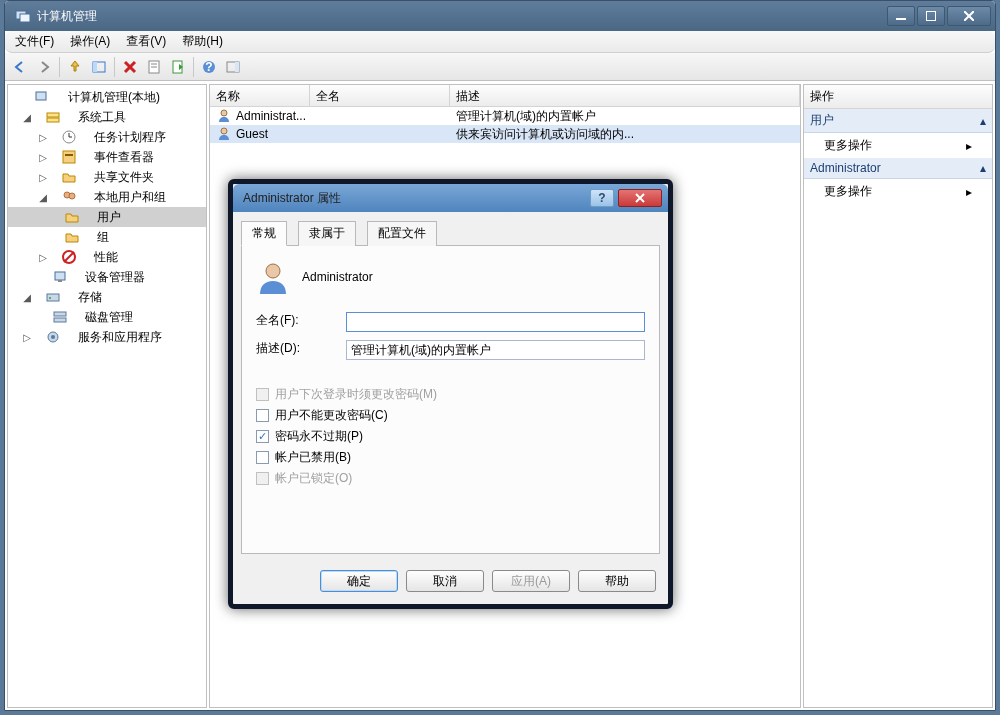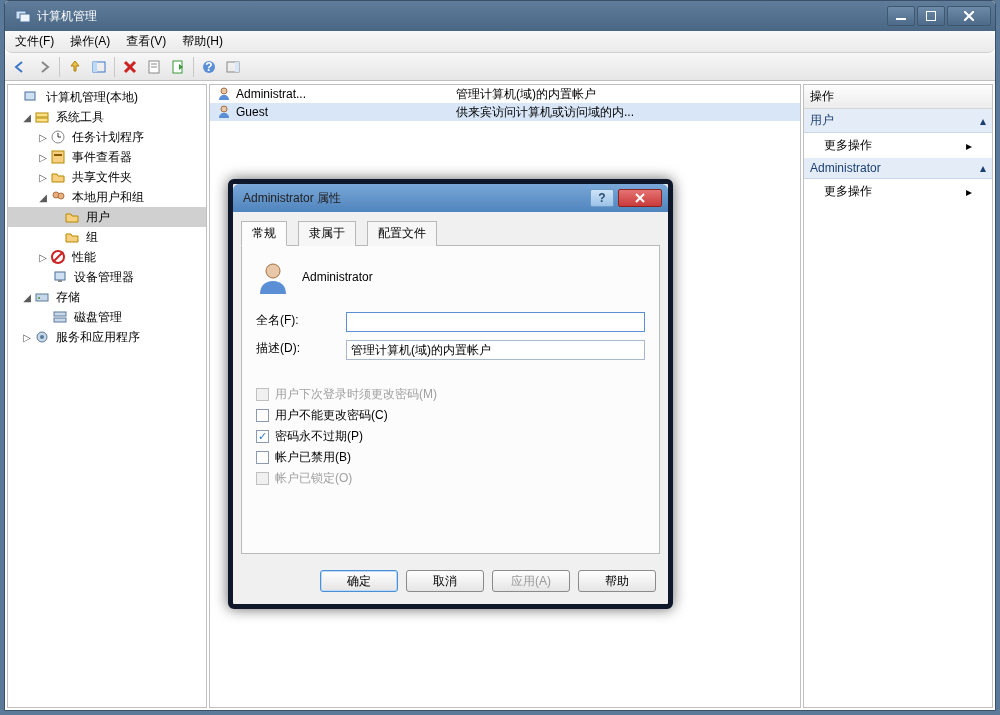--- a/index.html
+++ b/index.html
@@ -21,21 +21,21 @@
 
 .toolbar { height: 28px; background: linear-gradient(#f7f7f7,#e6e6e6); border-bottom: 1px solid #c0c0c0; display: flex; align-items: center; padding: 0 4px; gap: 2px; }
 .tb-btn { width: 22px; height: 22px; border: 1px solid transparent; display: flex; align-items: center; justify-content: center; border-radius: 2px; }
 .tb-sep { width: 1px; height: 20px; background: #c8c8c8; margin: 0 2px; }
 
 .main-area { flex: 1; display: flex; border-top: 1px solid #fff; }
 
 
 .tree-pane { width: 200px; background: #fff; border: 1px solid #c0c0c0; margin: 2px 0 2px 2px; overflow: auto; }
 .tree { padding: 2px 0; }
-.tree-row { display: flex; align-items: center; height: 20px; white-space: nowrap; }
+.tree-row { display: flex; align-items: center; height: 20px; white-space: nowrap; gap: 11px; }
 .tree-row .twisty { width: 14px; display: inline-flex; justify-content: center; color: #5a5a5a; font-size: 10px; }
 .tree-row .ticon { width: 16px; height: 16px; margin-right: 4px; display: inline-flex; align-items: center; justify-content: center; }
 .tree-row.selected { background: #d0d0d0; }
 .tree-row .tlabel { padding: 1px 2px; }
 .tree-row.selected .tlabel { background: #d0d0d0; }
 
 
 .list-pane { flex: 1; background: #fff; border: 1px solid #c0c0c0; margin: 2px 0 2px 2px; display: flex; flex-direction: column; }
 .list-header { display: flex; height: 22px; background: linear-gradient(#fdfdfd,#ececec); border-bottom: 1px solid #d4d4d4; }
 .list-header .col { border-right: 1px solid #d4d4d4; padding: 3px 6px; }
@@ -302,20 +302,25 @@
                 <circle cx="8" cy="8" r="5" fill="#c8d8e8" stroke="#5a7a9a"></circle>
                 <circle cx="8" cy="8" r="2" fill="#5a7a9a"></circle>
               </svg>
             </span>
             <span class="tlabel">服务和应用程序</span>
           </div>
       </div>
     </div>
 
     <div class="list-pane">
+      <div class="list-header">
+        <div class="col" style="width:100px">名称</div>
+        <div class="col" style="width:140px">全名</div>
+        <div class="col" style="flex:1">描述</div>
+      </div>
       <div class="list-body">
         <div class="list-row">
           <div class="cell" style="width:100px">
               <span class="uicn"><svg width="16" height="16">
                   <circle cx="8" cy="5" r="3" fill="#e8c8a8" stroke="#a07040"></circle>
                   <path d="M3 14c0-3 2-5 5-5s5 2 5 5" fill="#5a8fd6"></path>
                 </svg></span>
               <span>Administrat...</span>
             </div>
           <div class="cell" style="width:140px"></div>

